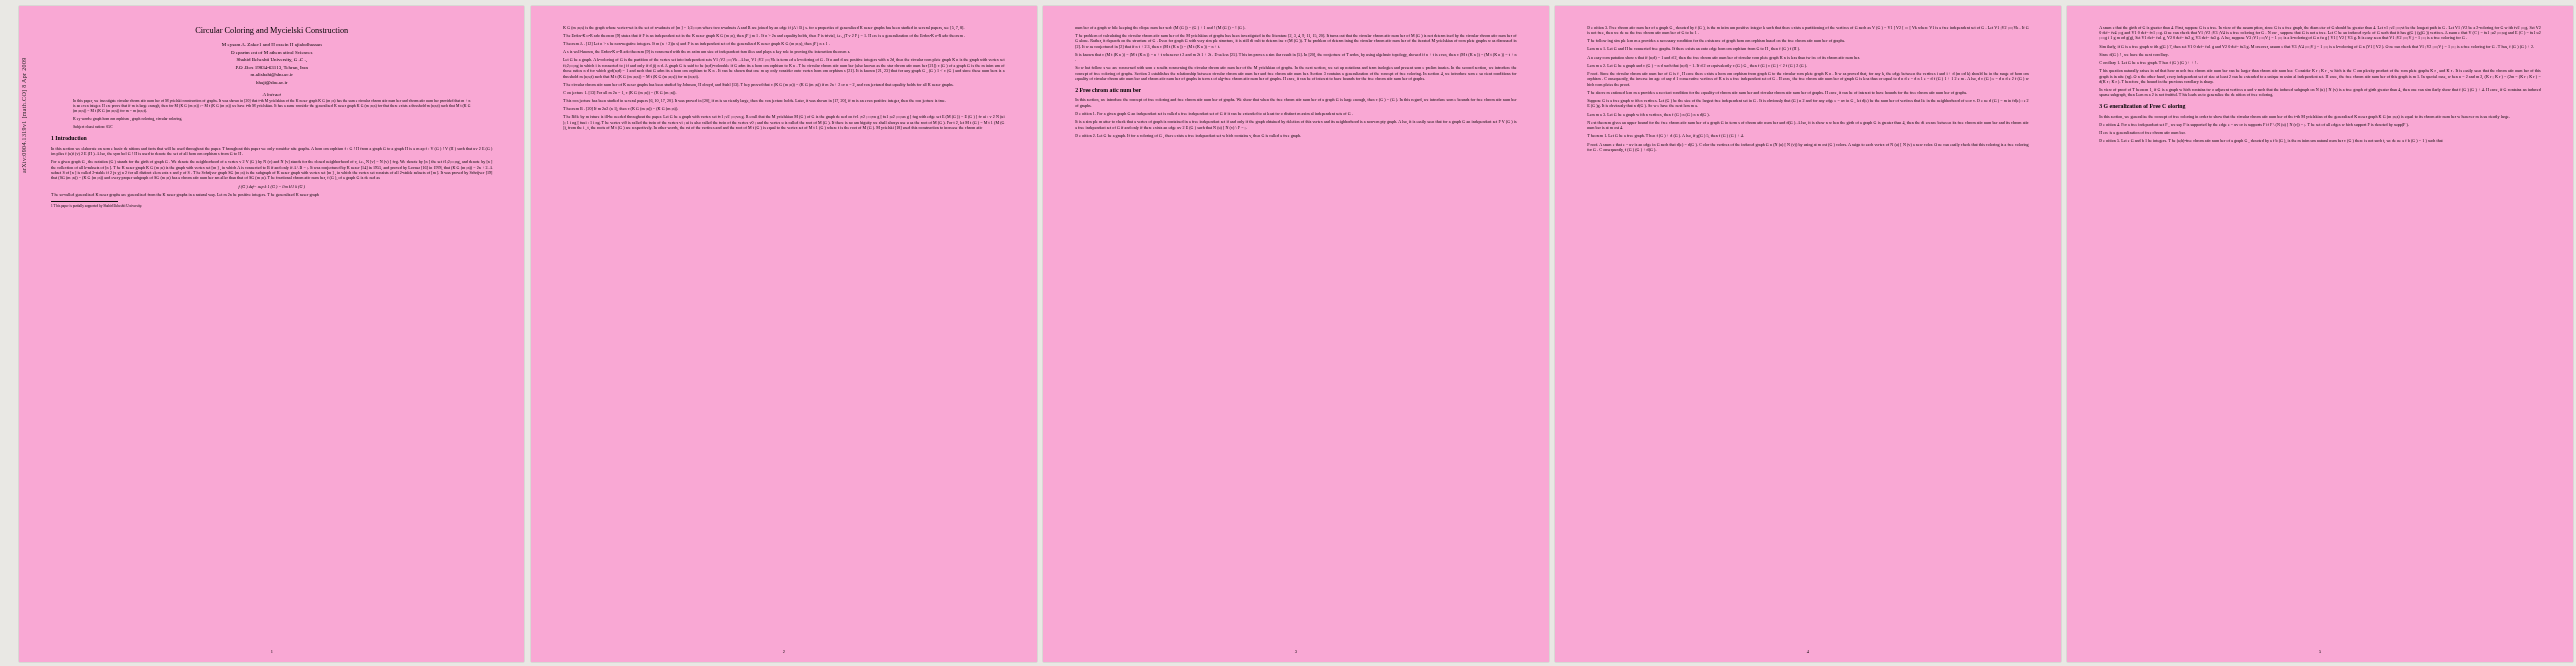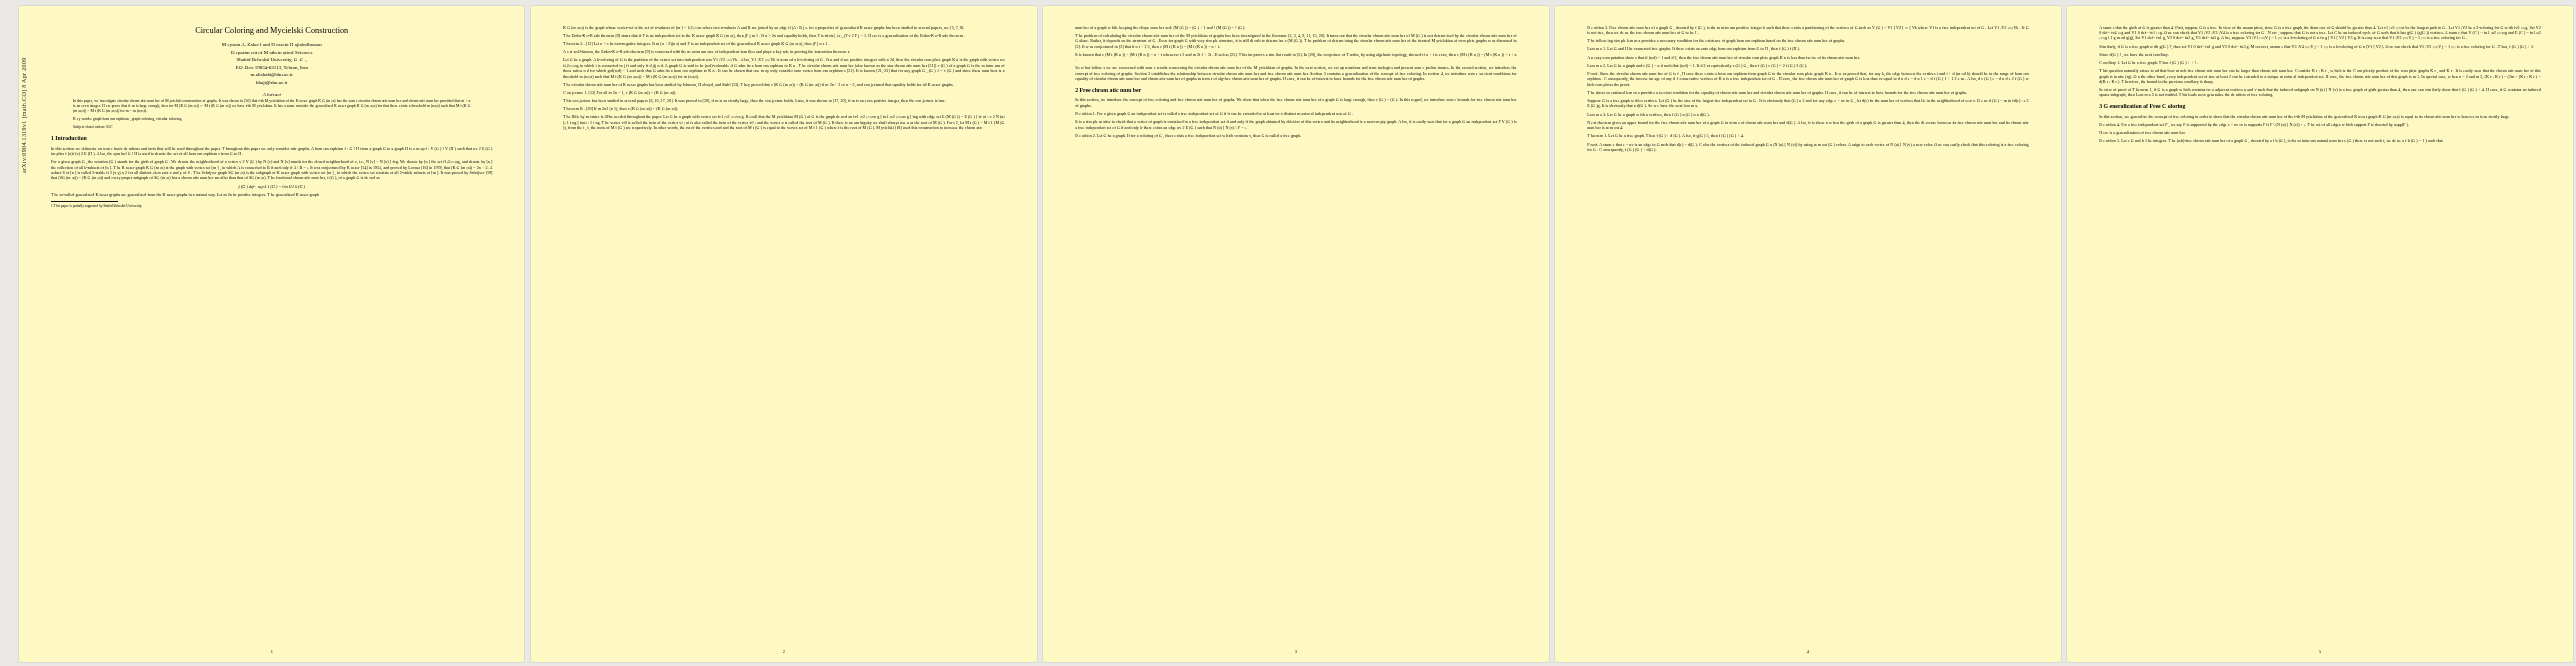--- a/index.html
+++ b/index.html
@@ -1,19 +1,19 @@
 <!DOCTYPE html>
 <html style="font-size:9px"><head>
 <meta charset="utf-8">
 <style>
   html,body{margin:0;padding:0;background:#f4f3ef;}
   body{font-family:"Liberation Serif", serif;}
   .sheet{width:2576px;height:667px;position:relative;background:#e9e8e4;}
   .pages{display:flex;height:667px;}
-  .page{position:relative;background:#fef9c3;width:509px;height:656px;margin:5.6px 3.3px 5.6px 3.3px;
+  .page{position:relative;background:#f9a8d4;width:509px;height:656px;margin:5.6px 3.3px 5.6px 3.3px;
         box-shadow:0 0 1.1px rgba(0,0,0,0.35);overflow:hidden;}
   .page.first{margin-left:19px;}
   .col{position:absolute;top:19px;left:32px;right:32px;bottom:22px;}
   .arxiv{position:absolute;left:2.2px;top:167px;width:211px;transform:rotate(-90deg);
          transform-origin:0 0;font-size:6.1px;color:#222;letter-spacing:0.3px;
          font-family:"Liberation Serif", serif;}
   .title{font-size:8.3px;text-align:center;margin-bottom:5.6px;line-height:1.35;}
   .authors{font-size:5px;text-align:center;line-height:1.5;margin-bottom:5.6px;}
   .abshead{font-size:5px;text-align:center;font-style:italic;margin:5.6px 0 2.2px 0;}
   p{margin:0 0 2.8px 0;font-size:4.1px;line-height:1.32;text-align:justify;

